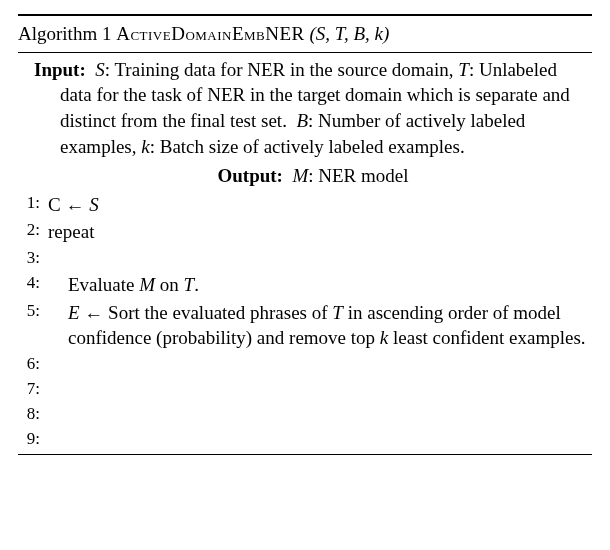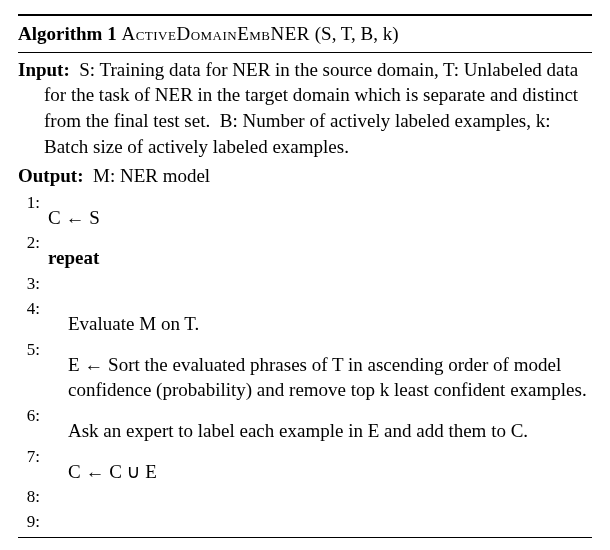--- a/index.html
+++ b/index.html
@@ -24,63 +24,64 @@
       margin: 2px 0;
     }
     .rule-thin {
       border-top: 1px solid #000;
       margin: 2px 0;
     }
     .algo-header {
       padding: 3px 0;
     }
     .algo-header .algo-num {
-      font-weight: bold;
+      font-weight: normal;
     }
     .algo-name {
       font-variant: small-caps;
       letter-spacing: 0.5px;
       margin-top: 13px;
     }
     .section {
       padding: 2px 0;
     }
     .io-label {
       font-weight: bold;
     }
     .io-wrap {
       padding-left: 26px;
+      margin-left: 16px;
     }
     .steps {
       counter-reset: step;
     }
     .step {
       display: flex;
       align-items: flex-start;
       padding: 1px 0;
     }
     .step-num {
       width: 26px;
       text-align: right;
       flex-shrink: 0;
       font-size: 17px;
       padding-right: 4px;
     }
     .step-body {
       flex: 1;
       padding-left: 4px;
-      margin-top: 13px;
     }
     .step-body.indent {
       padding-left: 24px;
     }
     .italic {
+      font-style: italic;
     }
     .bold {
-      font-weight: bold;
+      font-weight: normal;
     }
   </style>
 </head>
 <body>
 
 <div class="algo-box">
   <div class="rule-thick"></div>
 
   <div class="algo-header">
     <span class="algo-num">Algorithm 1</span>
@@ -93,21 +94,21 @@
   <div class="section">
     <div class="io-wrap" style="text-indent:-26px;">
       <span class="io-label">Input:</span>
       <span>
         &nbsp;<span class="italic">S</span>: Training data for NER in the source domain, <span class="italic">T</span>: Unlabeled data for the task of NER in the target domain which is separate and distinct from the final test set. &nbsp;<span class="italic">B</span>: Number of actively labeled examples, <span class="italic">k</span>: Batch size of actively labeled examples.
       </span>
     </div>
   </div>
 
   <div class="section">
-    <div class="io-wrap" style="text-indent:-26px;">
+    <div class="io-wrap" style="text-indent:-26px;text-align:center;">
       <span class="io-label">Output:</span>
       <span>
         &nbsp;<span class="italic">M</span>: NER model
       </span>
     </div>
   </div>
 
   <div class="steps" id="steps-container">
       <div class="step">
         <div class="step-num">1:</div>
@@ -123,25 +124,23 @@
       <div class="step">
         <div class="step-num">4:</div>
         <div class="step-body indent">Evaluate <span class="italic">M</span> on <span class="italic">T</span>.</div>
       </div>
       <div class="step">
         <div class="step-num">5:</div>
         <div class="step-body indent"><span class="italic">E</span> ← Sort the evaluated phrases of <span class="italic">T</span> in ascending order of model confidence (probability) and remove top <span class="italic">k</span> least confident examples.</div>
       </div>
       <div class="step">
         <div class="step-num">6:</div>
-        <div class="step-body indent">Ask an expert to label each example in <span class="italic">E</span> and add them to C.</div>
       </div>
       <div class="step">
         <div class="step-num">7:</div>
-        <div class="step-body indent">C ← C ∪ <span class="italic">E</span></div>
       </div>
       <div class="step">
         <div class="step-num">8:</div>
       </div>
       <div class="step">
         <div class="step-num">9:</div>
       </div>
     </div>
 
   <div class="rule-thin"></div>

